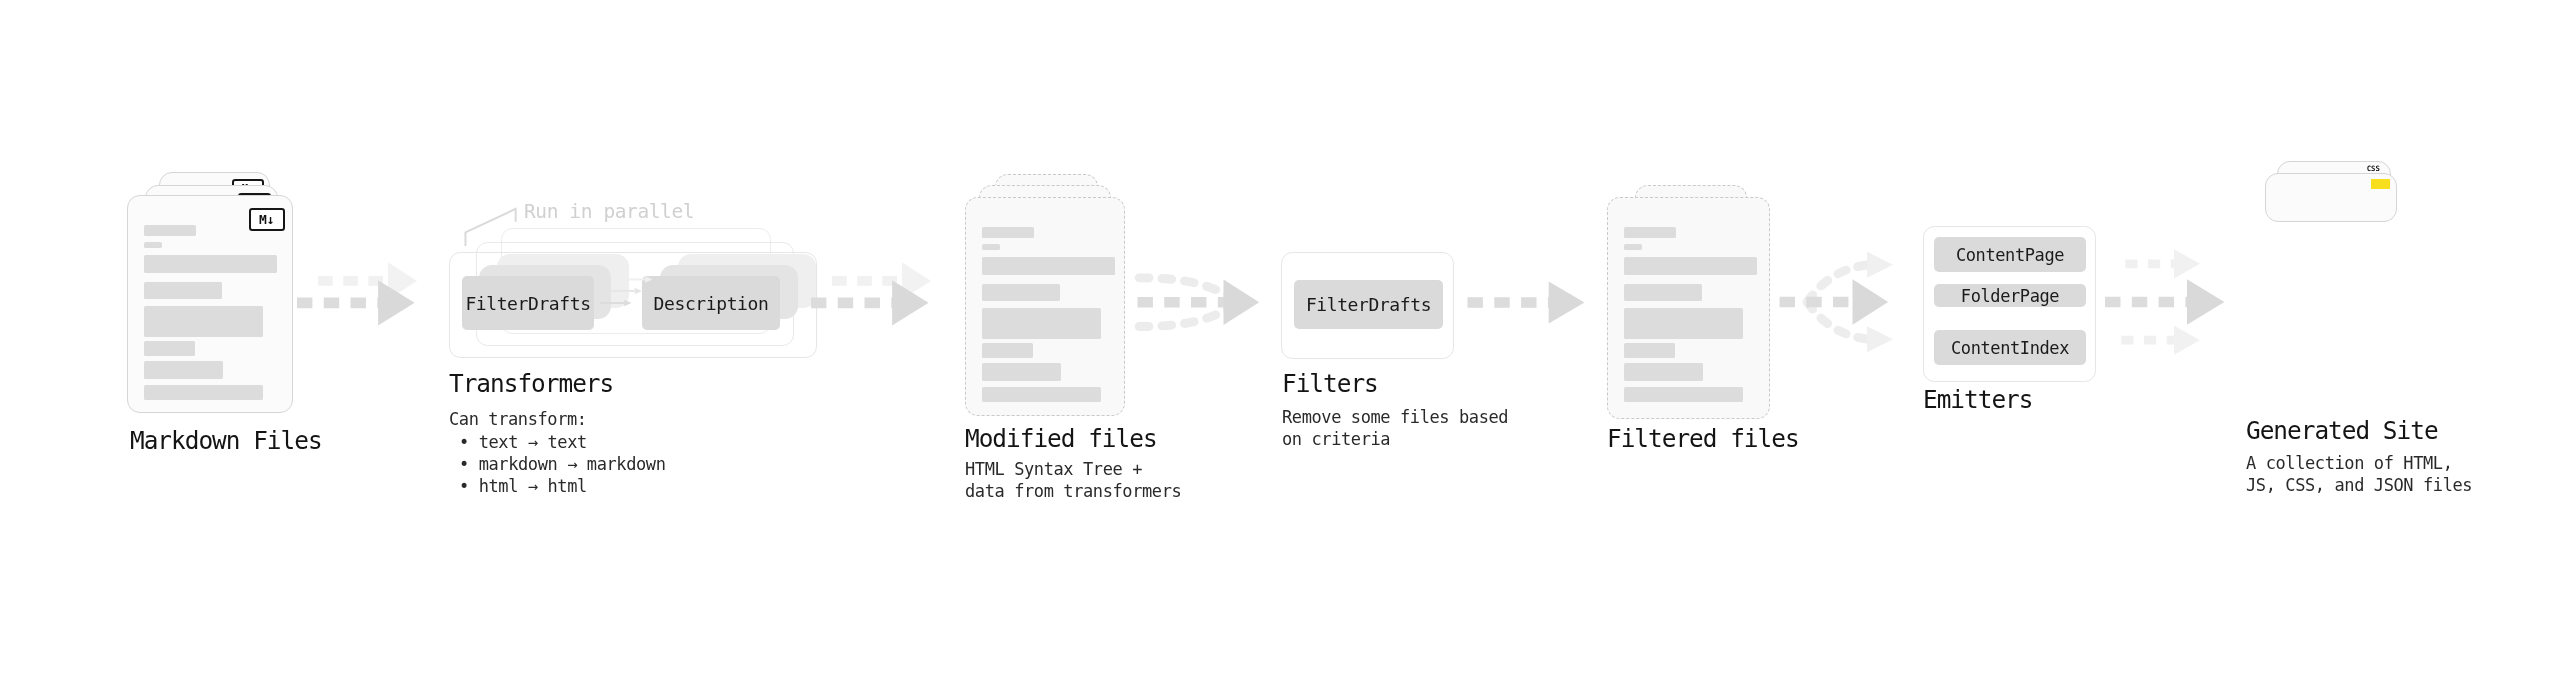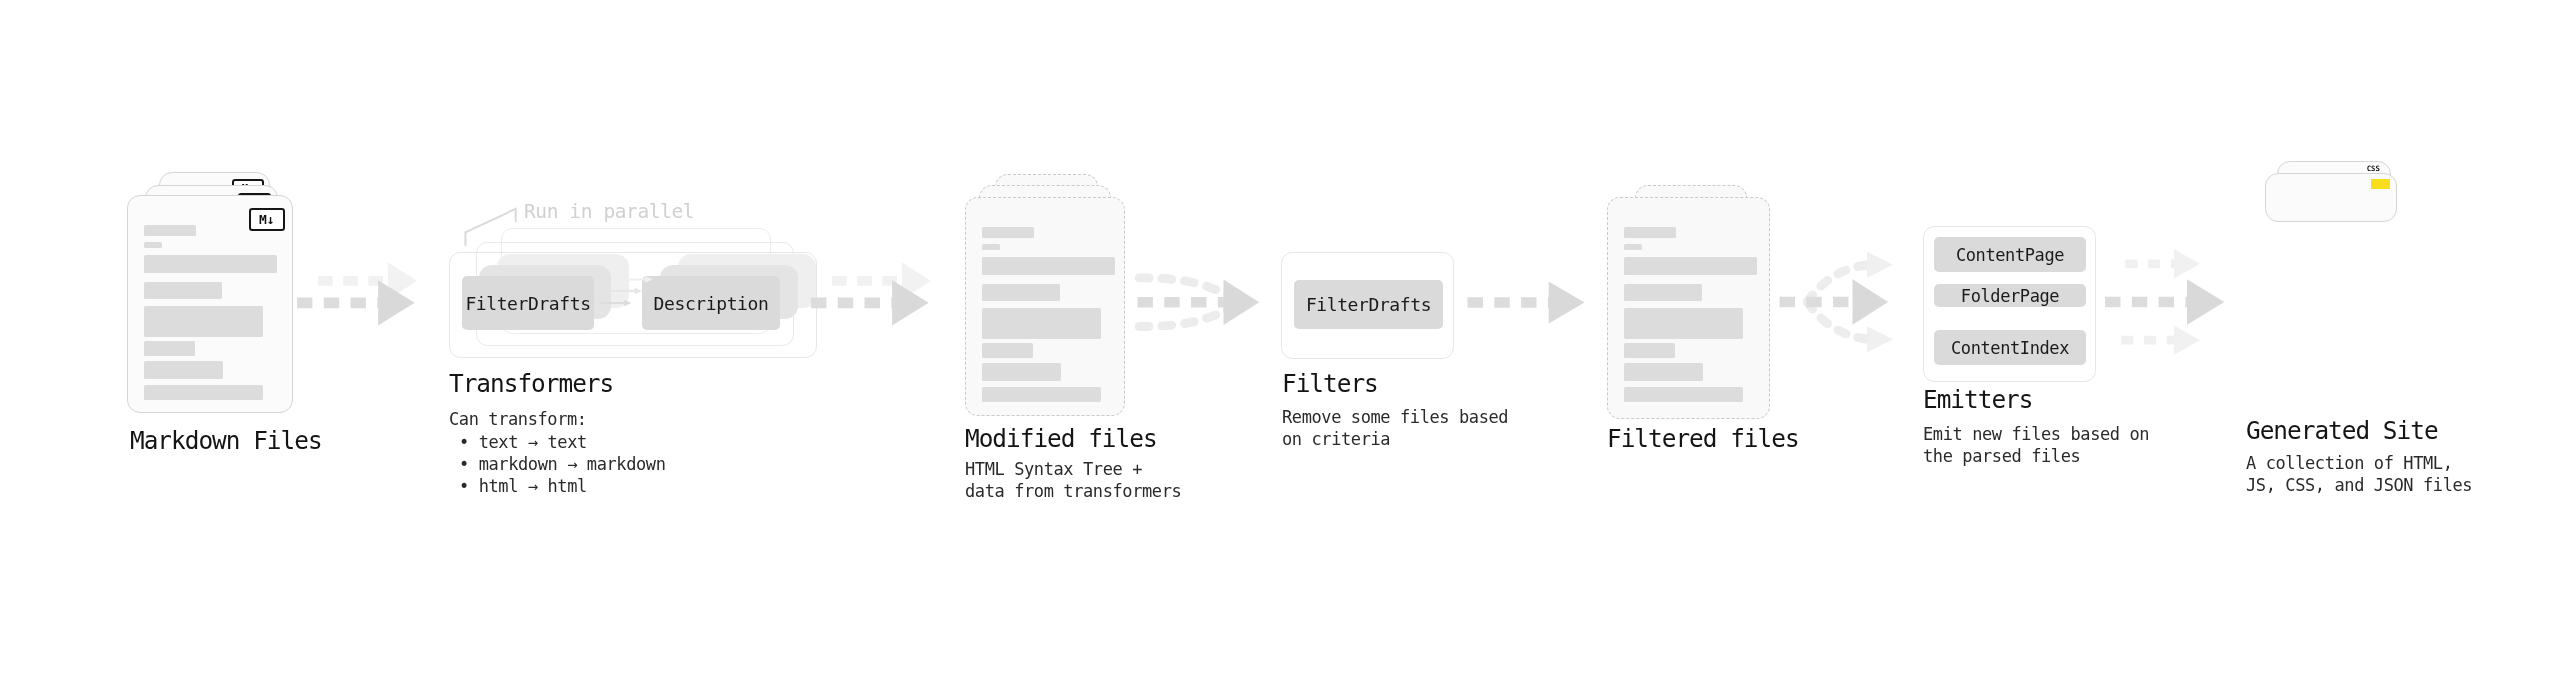--- a/index.html
+++ b/index.html
@@ -170,22 +170,20 @@
     <polygon points="126,110 126,142 158,126" fill="#f0f0f0"></polygon>
     <line x1="18" y1="80" x2="112" y2="80" stroke="#dcdcdc" stroke-width="13" stroke-dasharray="19 14"></line>
     <polygon points="108,52 108,108 152,80" fill="#d9d9d9"></polygon>
   </svg>
 
   <div class="obox" style="left:1923px;top:226px;width:173px;height:156px;"></div>
   <div class="pill" style="left:1934px;top:237px;width:152px;height:35px;font-size:17px;">ContentPage</div>
   <div class="pill" style="left:1934px;top:284px;width:152px;height:23px;font-size:17px;">FolderPage</div>
   <div class="pill" style="left:1934px;top:330px;width:152px;height:35px;font-size:17px;">ContentIndex</div>
   <div class="h1" style="left:1923px;top:385px;">Emitters</div>
-  <div class="p" style="left:1923px;top:423px;">Emit new files based on
-the parsed files</div>
 
   <svg class="abs" style="left:2101px;top:237px;" width="142" height="130" viewBox="0 0 175 160">
     <line x1="30" y1="33" x2="92" y2="33" stroke="#f0f0f0" stroke-width="11" stroke-dasharray="15 13"></line>
     <polygon points="90,15 90,51 122,33" fill="#f1f1f1"></polygon>
     <line x1="5" y1="80" x2="110" y2="80" stroke="#dcdcdc" stroke-width="13" stroke-dasharray="19 14"></line>
     <polygon points="106,52 106,108 152,80" fill="#d9d9d9"></polygon>
     <line x1="25" y1="127" x2="92" y2="127" stroke="#f0f0f0" stroke-width="11" stroke-dasharray="15 13"></line>
     <polygon points="90,109 90,145 122,127" fill="#f1f1f1"></polygon>
   </svg>
 

